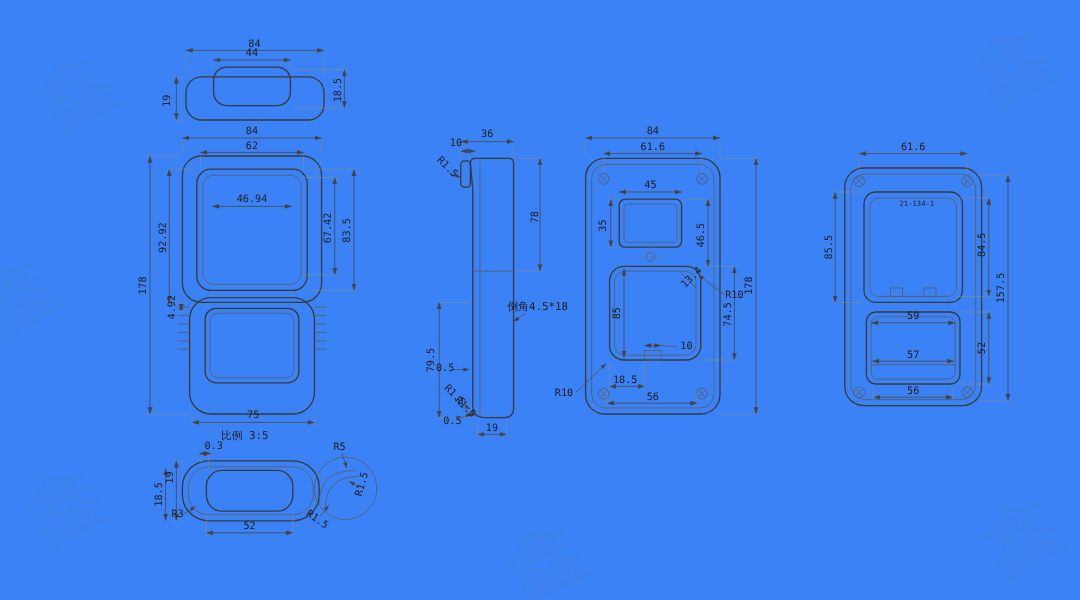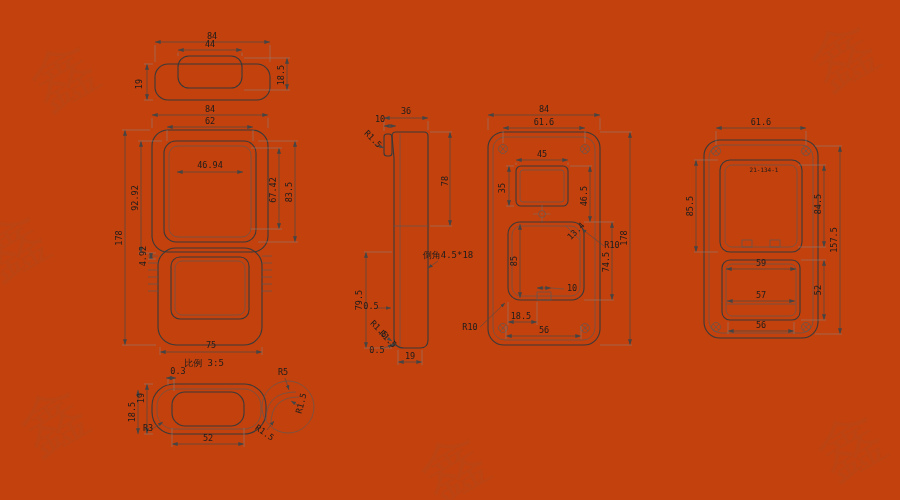--- a/index.html
+++ b/index.html
@@ -1,16 +1,16 @@
 <!DOCTYPE html>
 <html><head>
 <meta charset="utf-8">
 <style>
   html,body{margin:0;padding:0;background:#e9e9e9;}
-  #stage{position:relative;width:900px;height:500px;background:#c2410c;overflow:hidden;
+  #stage{position:relative;width:900px;height:500px;background:#3b82f6;overflow:hidden;
          font-family:"DejaVu Sans Mono", monospace;}
   svg{position:absolute;left:0;top:0;}
   .outline{fill:none;stroke:#3a3a3a;stroke-width:1.1;}
   .thin{fill:none;stroke:#5a5a5a;stroke-width:0.65;}
   .dim-line{fill:none;stroke:#4a4a4a;stroke-width:0.7;
             marker-start:url(#arr);marker-end:url(#arr);}
   .ext{fill:none;stroke:#8a8a8a;stroke-width:0.5;}
   .leader{fill:none;stroke:#4a4a4a;stroke-width:0.6;marker-end:url(#arr);}
   .cl{fill:none;stroke:#777;stroke-width:0.5;stroke-dasharray:6 2 1.5 2;}
   text.dim{font-family:"DejaVu Sans Mono", monospace;font-size:8.5px;fill:#1d1d1d;text-anchor:middle;}

